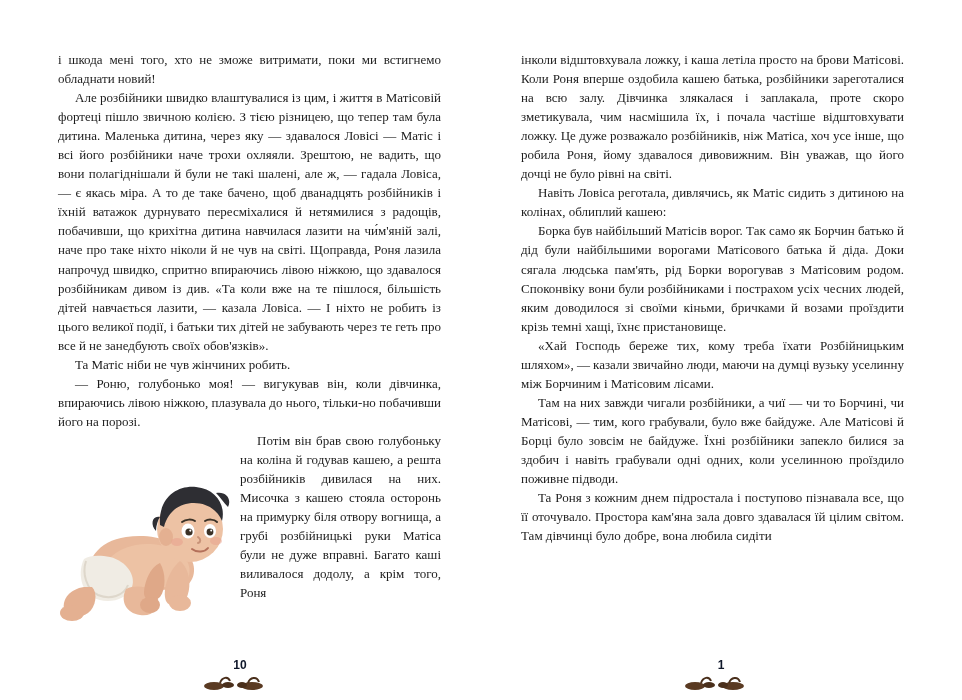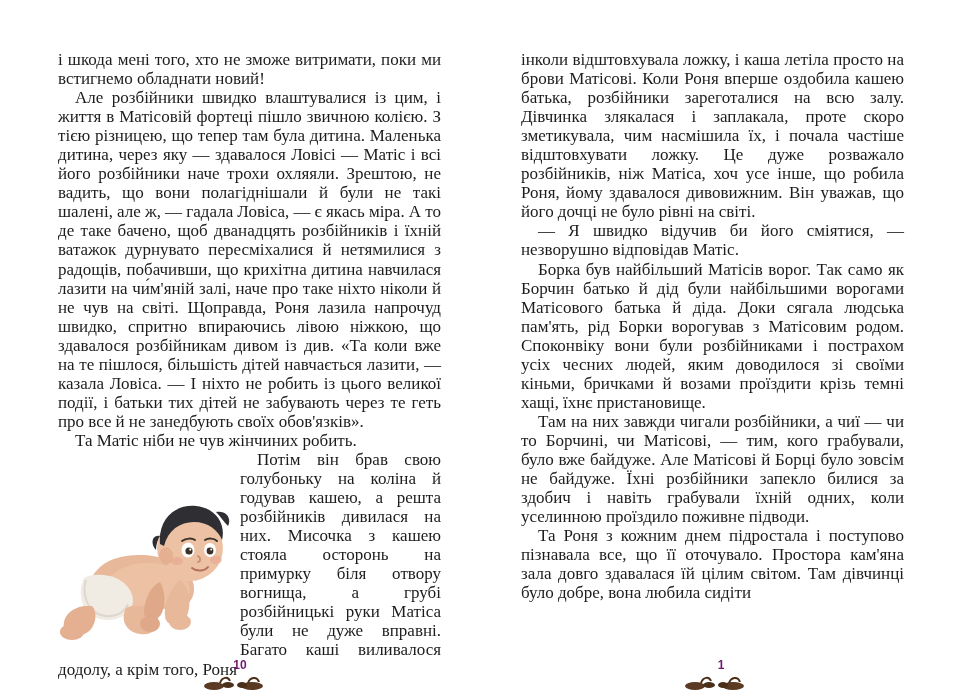--- a/index.html
+++ b/index.html
@@ -32,21 +32,21 @@
   }
   .page-right {
     width: 481px;
     padding: 50px 58px 0 40px;
   }
   .col {
     position: relative;
   }
   p {
     margin: 0;
-    font-size: 17px;
+    font-size: 13px;
     line-height: 19.05px;
     text-align: justify;
     text-indent: 17px;
     hyphens: manual;
     word-spacing: -0.1px;
   }
   p.noindent {
     text-indent: 0;
   }
   .flow-around {
@@ -61,21 +61,21 @@
     shape-outside: polygon(0 0, 100% 0, 100% 100%, 0 100%);
     position: relative;
   }
   .illus svg {
     display: block;
   }
   .page-number {
     position: absolute;
     bottom: 28px;
     font-size: 12px;
-    color: #701a75;
+    color: #0f172a;
     font-family: "Liberation Sans", sans-serif;
     font-weight: bold;
     text-align: center;
     width: 40px;
   }
   .page-left .page-number { left: 220px; }
   .page-right .page-number { left: 220px; }
   .footer-orn {
     position: absolute;
     bottom: 8px;
@@ -92,20 +92,21 @@
 </head>
 <body>
 
 <div class="spread">
 
   <div class="page page-left">
     <div class="col flow-around clearfix">
       <p class="noindent">і шкода мені того, хто не зможе витримати, поки ми встигнемо обладнати новий!</p>
       <p>Але розбійники швидко влаштувалися із цим, і життя в Матісовій фортеці пішло звичною колією. З тією різницею, що тепер там була дитина. Маленька дитина, через яку — здавалося Ловісі — Матіс і всі його розбійники наче трохи охляяли. Зрештою, не вадить, що вони полагіднішали й були не такі шалені, але ж, — гадала Ловіса, — є якась міра. А то де таке бачено, щоб дванадцять розбійників і їхній ватажок дурнувато пересміхалися й нетямилися з радощів, побачивши, що крихітна дитина навчилася лазити на чи́м'яній залі, наче про таке ніхто ніколи й не чув на світі. Щоправда, Роня лазила напрочуд швидко, спритно впираючись лівою ніжкою, що здавалося розбійникам дивом із див. «Та коли вже на те пішлося, більшість дітей навчається лазити, — казала Ловіса. — І ніхто не робить із цього великої події, і батьки тих дітей не забувають через те геть про все й не занедбують своїх обов'язків».</p>
       <p>Та Матіс ніби не чув жінчиних робить.</p>
+      <p>— Роню, голубонько моя! — вигукував він, коли дівчинка, впираючись лівою ніжкою, плазувала до нього, тільки-но побачивши його на порозі.</p>
 
       <div class="illus">
         <svg width="190" height="190" viewBox="0 0 190 190" xmlns="http://www.w3.org/2000/svg">
 
           <path d="M48 148 C44 124, 58 104, 86 100 C112 96, 140 104, 150 120 C158 132, 154 148, 140 152 L60 156 Z" fill="#e8b89a"></path>
 
           <path d="M60 150 C58 130, 72 112, 96 108 C118 104, 140 112, 148 126 C152 136, 148 148, 138 150 Z" fill="#edc2a4"></path>
 
           <path d="M44 122 C38 134, 40 152, 52 160 C66 168, 86 164, 92 150 C96 138, 86 124, 70 120 C60 118, 50 118, 44 122 Z" fill="#f0ece4"></path>
           <path d="M46 124 C42 136, 46 152, 58 158 C70 163, 84 159, 88 148" fill="none" stroke="#ded7cb" stroke-width="2"></path>
@@ -160,23 +161,24 @@
         <ellipse cx="72" cy="14" rx="11" ry="4" fill="#5a3a22"></ellipse>
         <ellipse cx="62" cy="13" rx="5" ry="3" fill="#4a2f1b"></ellipse>
         <path d="M68 11 C70 5, 77 4, 79 10" stroke="#4a2f1b" stroke-width="2" fill="none"></path>
       </svg>
     </div>
   </div>
 
   <div class="page page-right">
     <div class="col">
       <p class="noindent">інколи відштовхувала ложку, і каша летіла просто на брови Матісові. Коли Роня вперше оздобила кашею батька, розбійники зареготалися на всю залу. Дівчинка злякалася і заплакала, проте скоро зметикувала, чим насмішила їх, і почала частіше відштовхувати ложку. Це дуже розважало розбійників, ніж Матіса, хоч усе інше, що робила Роня, йому здавалося дивовижним. Він уважав, що його дочці не було рівні на світі.</p>
-      <p>— Я швидко відучив би його сміятися, — незворушно відповідав Матіс.</p>
+      <p>Навіть Ловіса реготала, дивлячись, як Матіс сидить з дитиною на колінах, облиплий кашею:</p>
       <p>Борка був найбільший Матісів ворог. Так само як Борчин батько й дід були найбільшими ворогами Матісового батька й діда. Доки сягала людська пам'ять, рід Борки ворогував з Матісовим родом. Споконвіку вони були розбійниками і пострахом усіх чесних людей, яким доводилося зі своїми кіньми, бричками й возами проїздити крізь темні хащі, їхнє пристановище.</p>
-      <p>Там на них завжди чигали розбійники, а чиї — чи то Борчині, чи Матісові, — тим, кого грабували, було вже байдуже. Але Матісові й Борці було зовсім не байдуже. Їхні розбійники запекло билися за здобич і навіть грабували їхній одних, коли уселинною проїздило поживне підводи.</p>
+      <p>«Хай Господь береже тих, кому треба їхати Розбійницьким шляхом», — казали звичайно люди, маючи на думці вузьку уселинну між Борчиним і Матісовим лісами.</p>
+      <p>Там на них завжди чигали розбійники, а чиї — чи то Борчині, чи Матісові, — тим, кого грабували, було вже байдуже. Але Матісові й Борці було зовсім не байдуже. Їхні розбійники запекло билися за здобич і навіть грабували одні одних, коли уселинною проїздило поживне підводи.</p>
       <p>Та Роня з кожним днем підростала і поступово пізнавала все, що її оточувало. Простора кам'яна зала довго здавалася їй цілим світом. Там дівчинці було добре, вона любила сидіти</p>
     </div>
 
     <div class="page-number">1</div>
     <div class="footer-orn">
       <svg width="120" height="20" viewBox="0 0 120 20" xmlns="http://www.w3.org/2000/svg">
         <ellipse cx="34" cy="14" rx="10" ry="4" fill="#5a3a22"></ellipse>
         <ellipse cx="48" cy="13" rx="6" ry="3" fill="#4a2f1b"></ellipse>
         <path d="M40 11 C42 5, 48 4, 50 9" stroke="#4a2f1b" stroke-width="2" fill="none"></path>
         <ellipse cx="72" cy="14" rx="11" ry="4" fill="#5a3a22"></ellipse>

